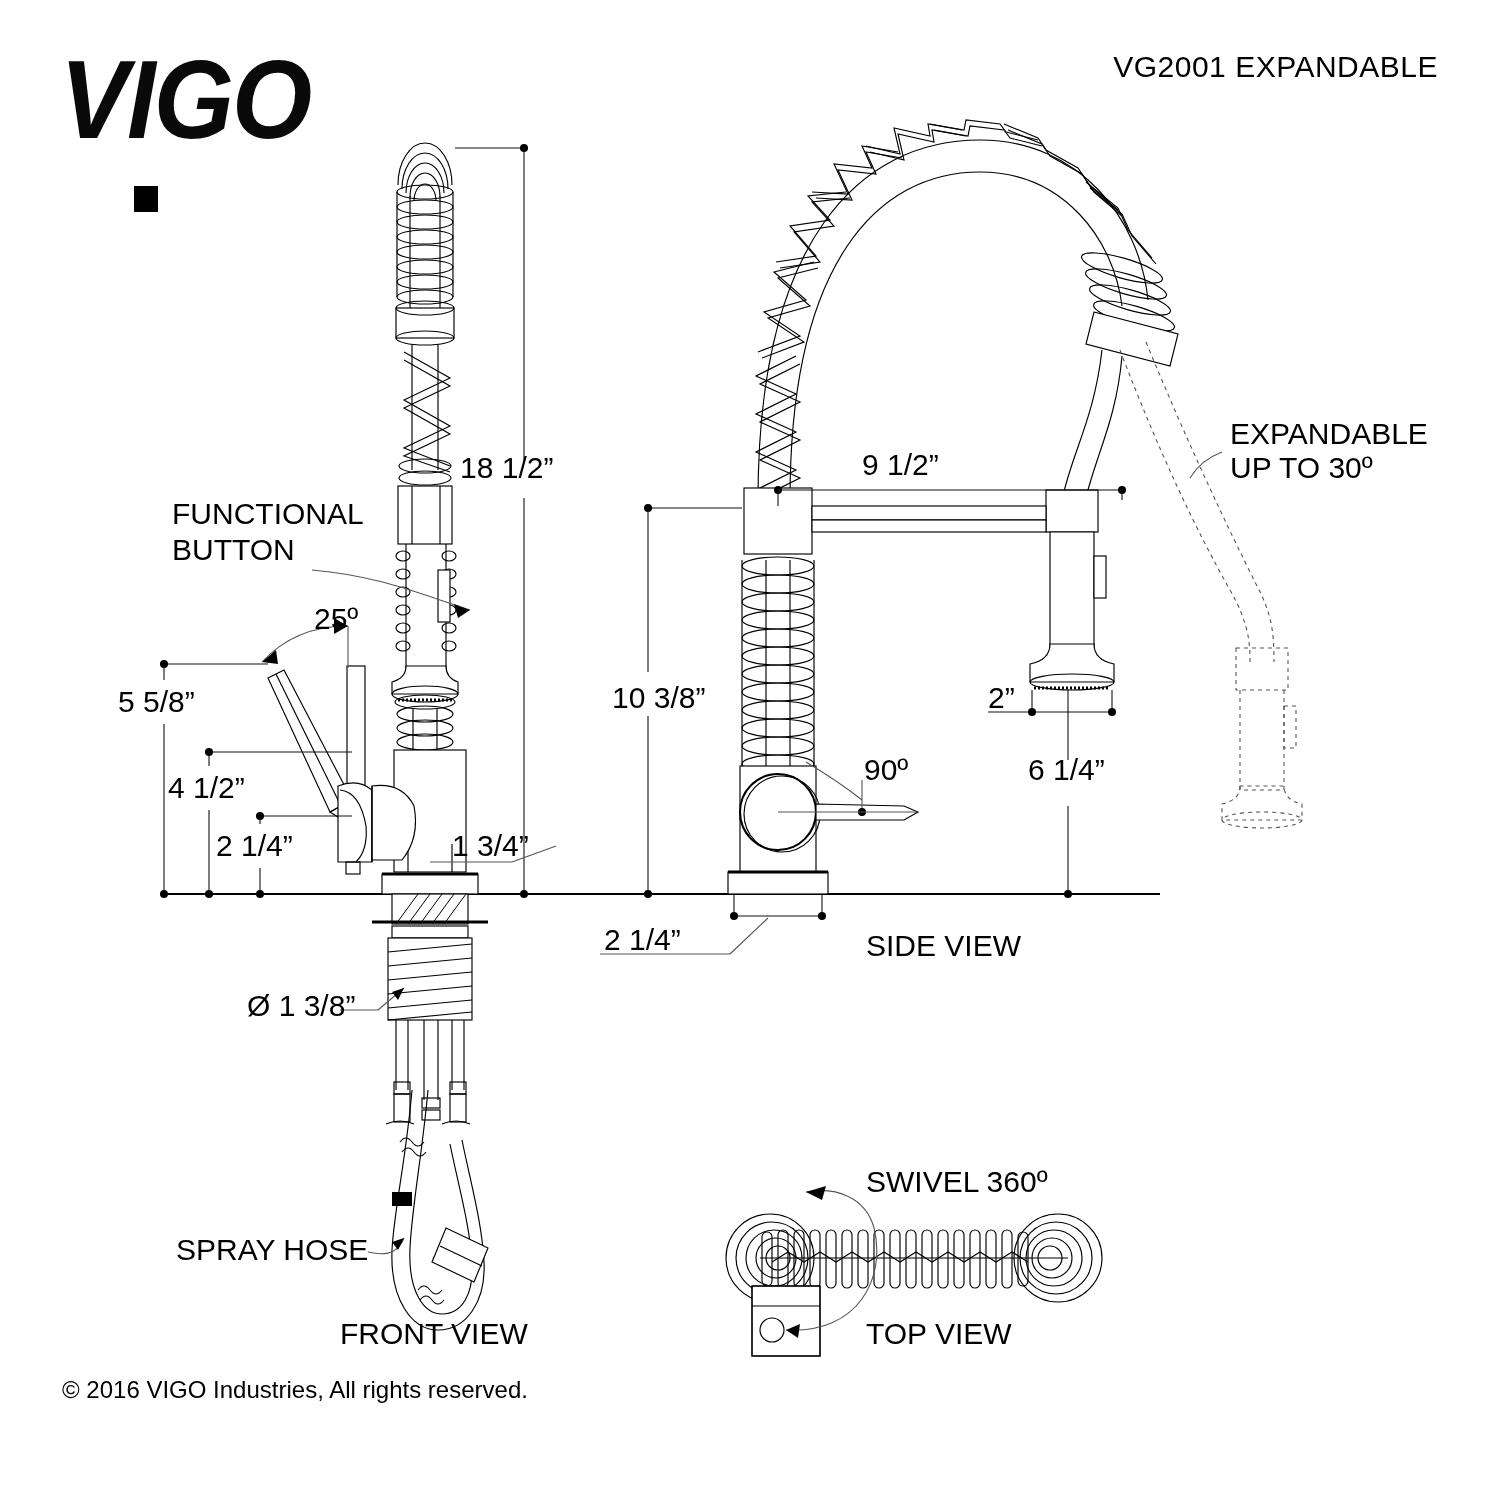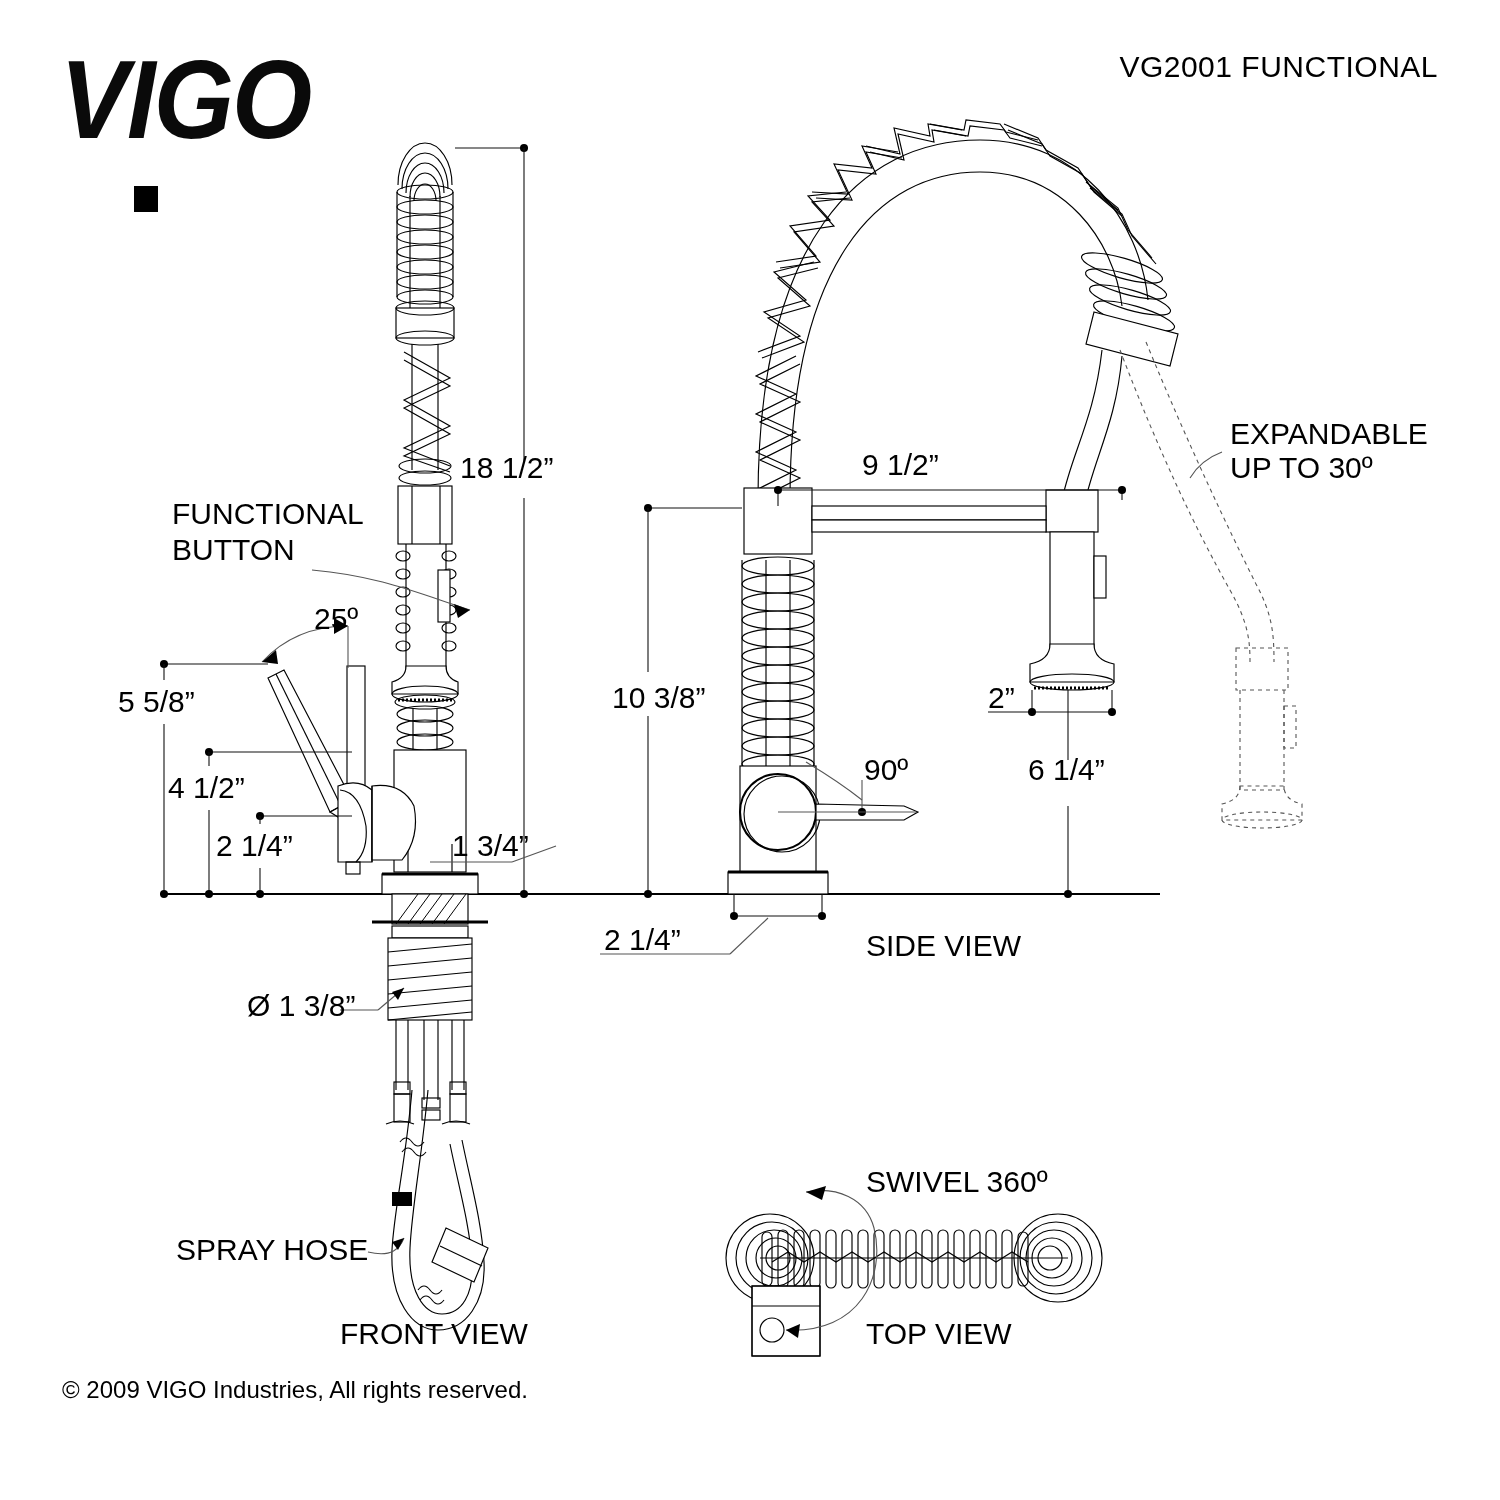--- a/index.html
+++ b/index.html
@@ -26,22 +26,22 @@
   .hatch{fill:none;stroke:#000;stroke-width:1;}
   .dot{fill:#000;}
   .wht{fill:#fff;}
 </style>
 </head>
 <body>
 
 <div class="logo">
   <div class="logo-text">VIGO</div>
 </div>
-<div class="title">VG2001 FUNCTIONAL</div>
-<div class="footer">© 2009 VIGO Industries, All rights reserved.</div>
+<div class="title">VG2001 EXPANDABLE</div>
+<div class="footer">© 2016 VIGO Industries, All rights reserved.</div>
 
 <svg id="sheet" viewBox="0 0 1500 1500">
 
   <rect x="134" y="186" width="24" height="26" class="dot"></rect>
 
   <g>
     <line x1="160" y1="894" x2="1160" y2="894" class="med"></line>
   </g>
 
   <g>

